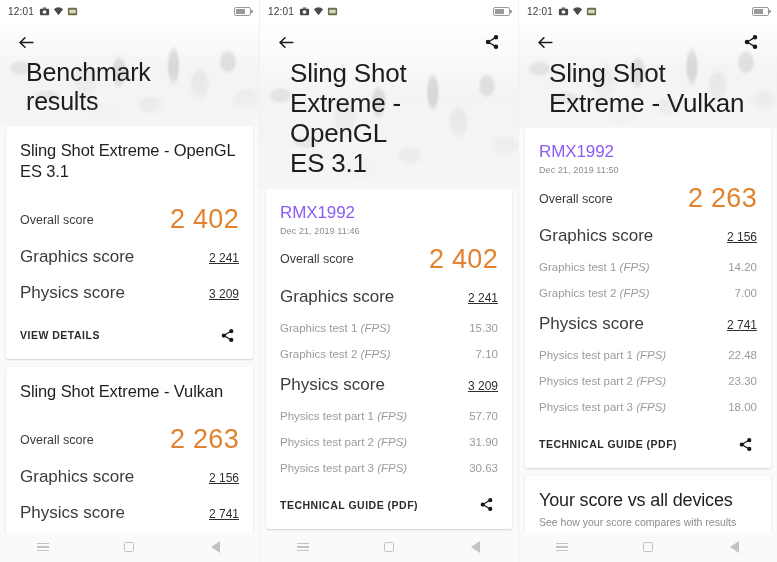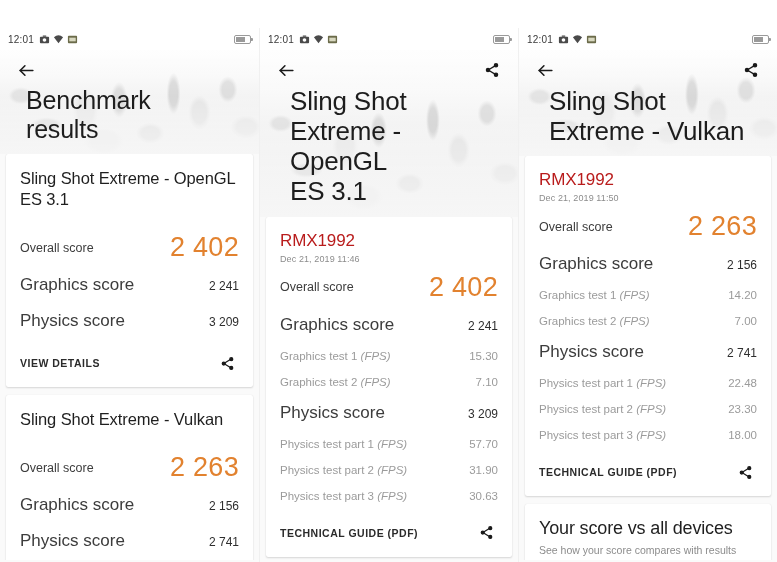--- a/index.html
+++ b/index.html
@@ -2,21 +2,21 @@
 <html><head>
 <meta charset="utf-8">
 <style>
   * { box-sizing: border-box; margin: 0; padding: 0; }
   html, body {
     width: 777px; height: 562px;
     font-family: "Liberation Sans", sans-serif;
     background: #ffffff;
     overflow: hidden;
   }
-  .screens { display: flex; width: 777px; height: 456px; margin-top: 28px; }
+  .screens { display: flex; width: 777px; height: 456px; }
   .phone {
     width: 259px; height: 562px;
     position: relative;
     background: #fafafa;
     overflow: hidden;
     display: flex; flex-direction: column;
   }
   .phone + .phone { border-left: 1px solid #f0f0f0; }
 
   
@@ -98,40 +98,40 @@
     box-shadow: 0 1px 2px rgba(0,0,0,.14), 0 0 1px rgba(0,0,0,.10);
     margin: 0 6px 8px 6px;
     padding: 14px 14px 0 14px;
   }
   .card:first-child { margin-top: 0; }
 
   .card-title {
     font-size: 16.5px; line-height: 1.28; color: #1f1f1f; font-weight: 400;
     margin-bottom: 14px; letter-spacing: -.1px;
   }
-  .device-name { font-size: 17px; color: #b91c1c; font-weight: 400; letter-spacing: -.1px; }
+  .device-name { font-size: 17px; color: #8b5cf6; font-weight: 400; letter-spacing: -.1px; }
   .device-date { font-size: 9px; color: #8c8c8c; margin-top: 3px; letter-spacing: .1px; }
 
   .row {
     display: flex; align-items: baseline; justify-content: space-between;
     padding: 8px 0;
   }
   .row-overall { padding: 10px 0 6px 0; align-items: center; }
   .row-label { font-size: 12.5px; color: #3c3c3c; }
   .row-value { font-size: 12px; color: #2e2e2e; }
   .overall-label { font-size: 12.5px; color: #3c3c3c; }
   .overall-value { font-size: 27px; color: #e2822f; font-weight: 400; letter-spacing: .3px; line-height: 1; }
 
   .row-sub { padding: 7px 0; }
   .row-sub .row-label { font-size: 11.5px; color: #9b9b9b; }
   .row-sub .row-value { font-size: 11.5px; color: #9b9b9b; }
   .row-sub em { font-style: italic; }
 
   .row-main .row-label { font-size: 17px; color: #3c3c3c; }
-  .row-main .row-value { font-size: 12px; color: #2e2e2e; }
+  .row-main .row-value { font-size: 12px; color: #2e2e2e; text-decoration: underline; }
 
   .card-actions {
     display: flex; align-items: center; justify-content: space-between;
     padding: 12px 0 12px 0;
   }
   .action-link {
     font-size: 10.5px; font-weight: bold; color: #2b2b2b; letter-spacing: .5px;
     cursor: pointer;
   }
 

